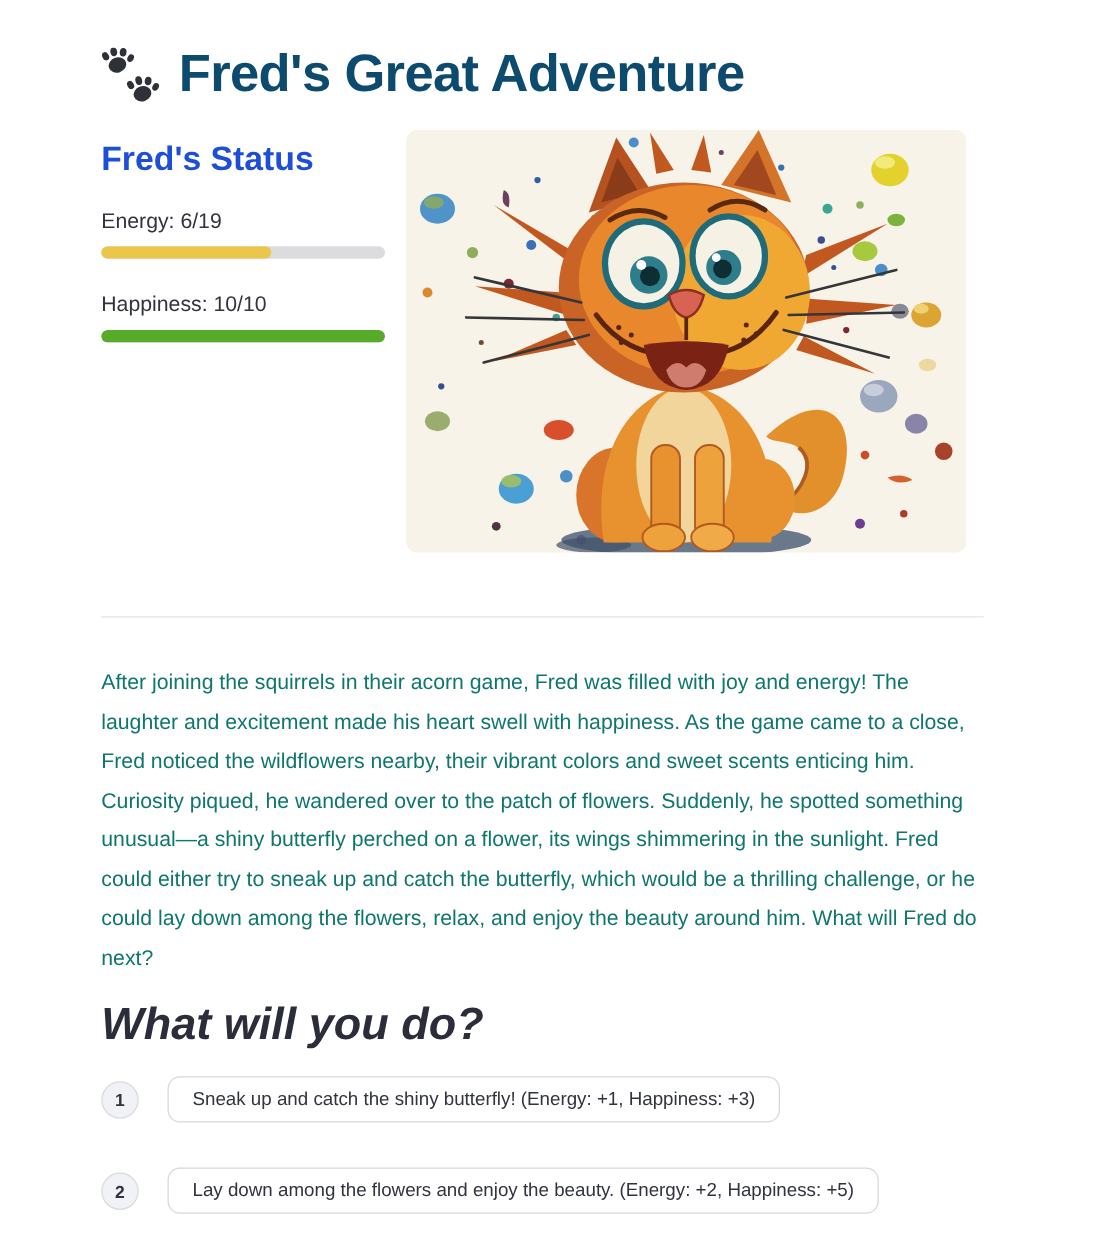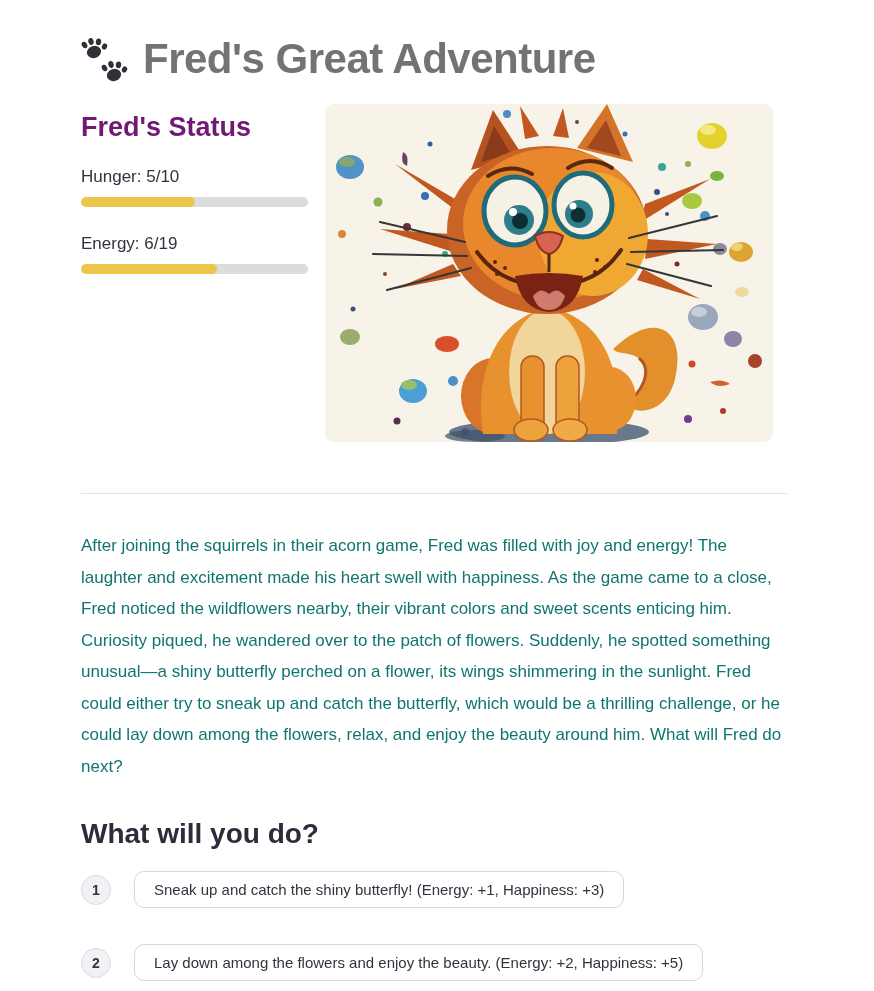--- a/index.html
+++ b/index.html
@@ -8,43 +8,43 @@
     width: 874px; height: 991px;
     font-family: "Liberation Sans", sans-serif;
     color: #31333f;
     overflow: hidden;
   }
   .container { padding: 34px 87px 20px 81px; }
 
   
   .header { display: flex; align-items: center; gap: 14px; margin-bottom: 20px; }
   .paw-icon { width: 48px; height: 46px; flex: 0 0 auto; margin-top: 4px; }
-  h1.page-title { font-size: 42px; font-weight: bold; letter-spacing: -0.5px; color: #737373; }
+  h1.page-title { font-size: 42px; font-weight: bold; letter-spacing: -0.5px; color: #0c4a6e; }
 
   
   .columns { display: flex; gap: 17px; }
   .status-col { width: 227px; flex: 0 0 auto; padding-top: 8px; }
-  h2.status-heading { font-size: 27px; font-weight: bold; margin-bottom: 24px; color: #701a75; }
+  h2.status-heading { font-size: 27px; font-weight: bold; margin-bottom: 24px; color: #1d4ed8; }
   .stat { margin-bottom: 27px; }
   .stat-label { font-size: 17px; margin-bottom: 10px; display: block; }
   .track { width: 227px; height: 10px; background: #dcdcde; border-radius: 5px; overflow: hidden; }
   .fill { height: 100%; border-radius: 5px; }
 
   .image-col { width: 448px; height: 338px; flex: 0 0 auto; }
   .cat-image { width: 448px; height: 338px; border-radius: 9px; overflow: hidden; background: #f7f3e8; }
   .cat-image svg { display: block; }
 
   
   hr.divider { border: none; border-top: 1px solid #e4e4e6; margin: 51px 0 0 0; }
 
   
   .story { margin-top: 36px; font-size: 17px; line-height: 31.5px; color: #0f766e; width: 707px; }
 
   
-  h2.choices-heading { font-size: 28px; font-weight: bold; margin-top: 36px; color: #2b2d3a; }
+  h2.choices-heading { font-size: 36px; font-weight: bold; margin-top: 16px; color: #2b2d3a; font-style: italic; }
   .options { margin-top: 21px; }
   .option-row { display: flex; align-items: center; gap: 23px; margin-bottom: 36px; }
   .badge {
     width: 30px; height: 30px; border-radius: 50%;
     background: #f0f2f6; border: 1px solid #d9dbe0;
     display: flex; align-items: center; justify-content: center;
     font-size: 14px; font-weight: bold; color: #31333f; flex: 0 0 auto;
   }
   .option-button {
     display: inline-flex; align-items: center;
@@ -76,34 +76,34 @@
         <ellipse cx="43.5" cy="31.5" rx="2.5" ry="3.2" transform="rotate(28 43.5 31.5)"></ellipse>
       </g>
     </svg>
     <h1 class="page-title">Fred's Great Adventure</h1>
   </div>
 
   <div class="columns">
     <div class="status-col">
       <h2 class="status-heading">Fred's Status</h2>
 
-      <div class="stat">
-        <span class="stat-label">Hunger: 5/10</span>
-        <div class="track">
-          <div class="fill" style="width: 50%; background: rgb(236, 198, 74);"></div>
-        </div>
-      </div>
 
       <div class="stat">
         <span class="stat-label">Energy: 6/19</span>
         <div class="track">
           <div class="fill" style="width: 60%; background: rgb(236, 198, 74);"></div>
         </div>
       </div>
 
+      <div class="stat">
+        <span class="stat-label">Happiness: 10/10</span>
+        <div class="track">
+          <div class="fill" style="width: 100%; background: rgb(88, 170, 41);"></div>
+        </div>
+      </div>
     </div>
 
     <div class="image-col">
       <div class="cat-image">
         <svg width="448" height="338" viewBox="0 0 448 338">
           <rect width="448" height="338" fill="#f7f3e8"></rect>
 
           <g>
             <ellipse cx="25" cy="63" rx="14" ry="12" fill="#4f93c9"></ellipse>
             <ellipse cx="22" cy="58" rx="8" ry="5" fill="#8fae5a" opacity="0.8"></ellipse>

